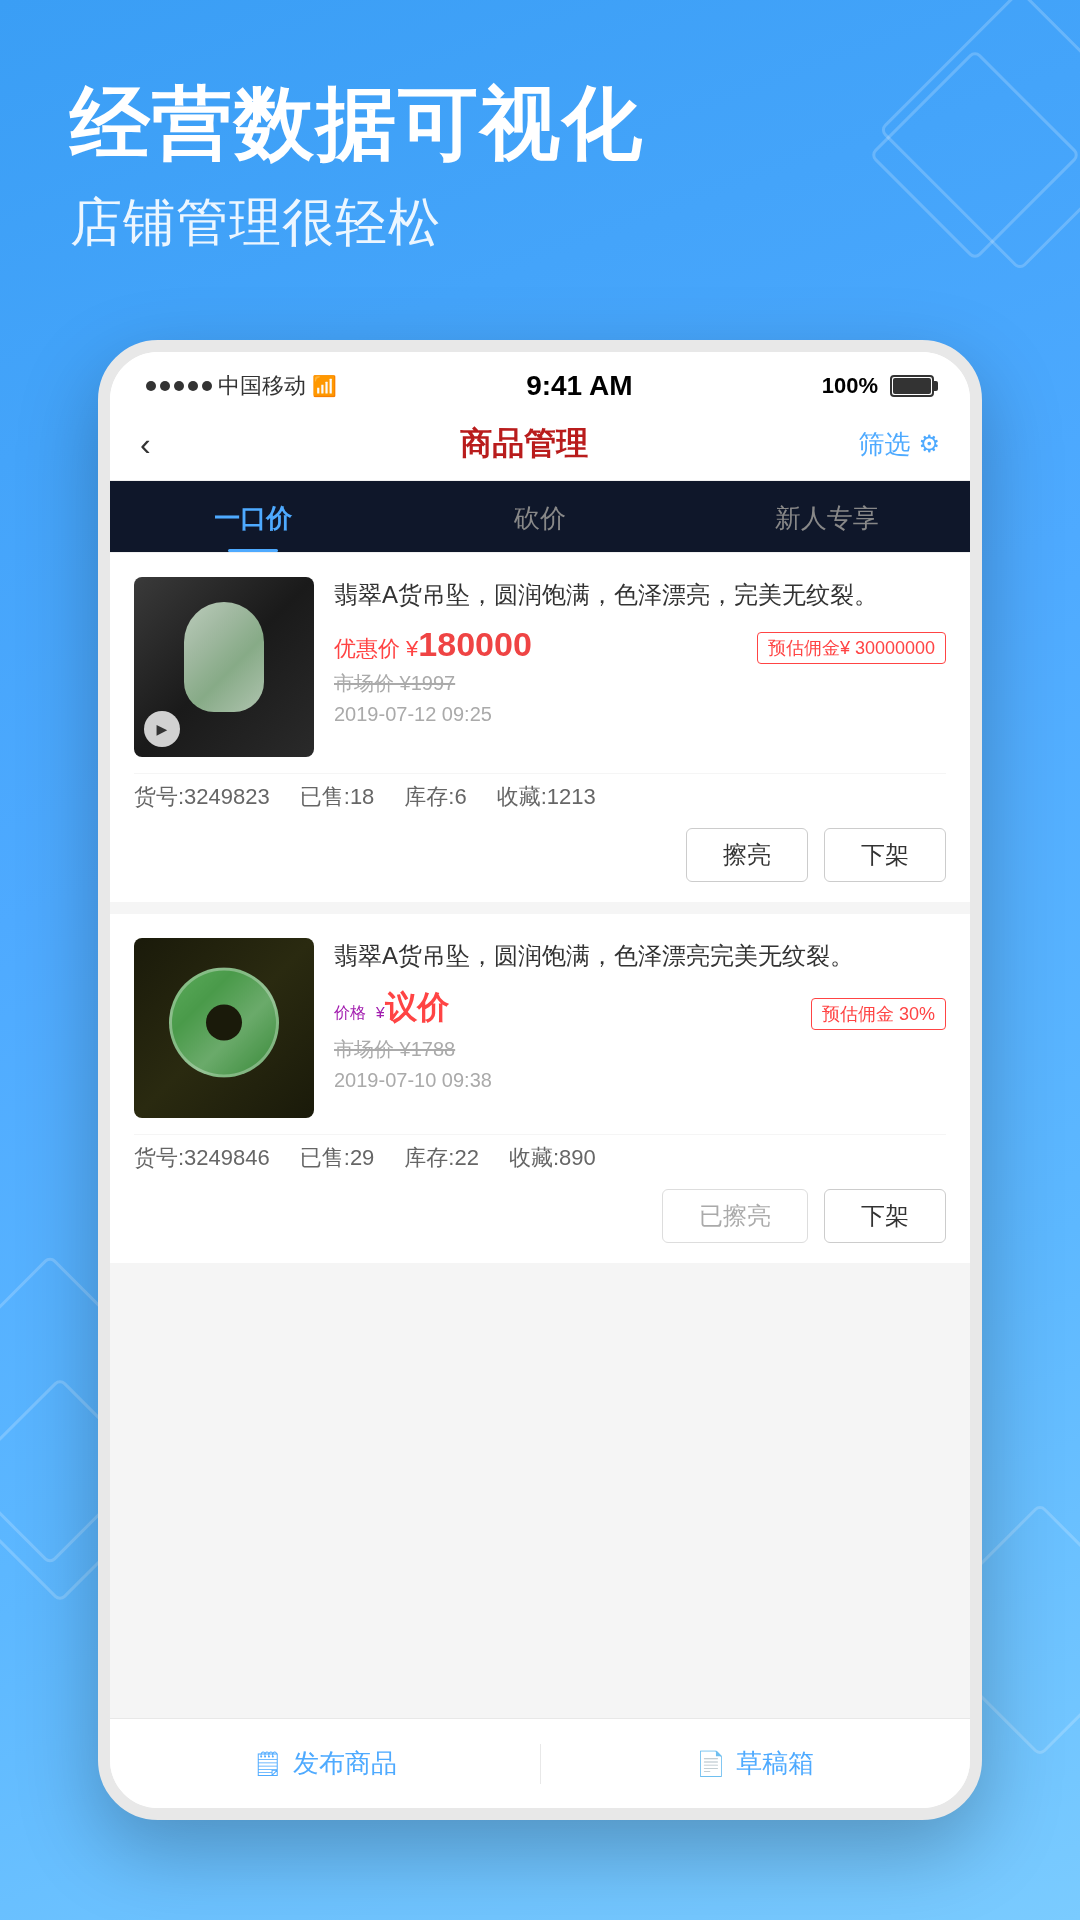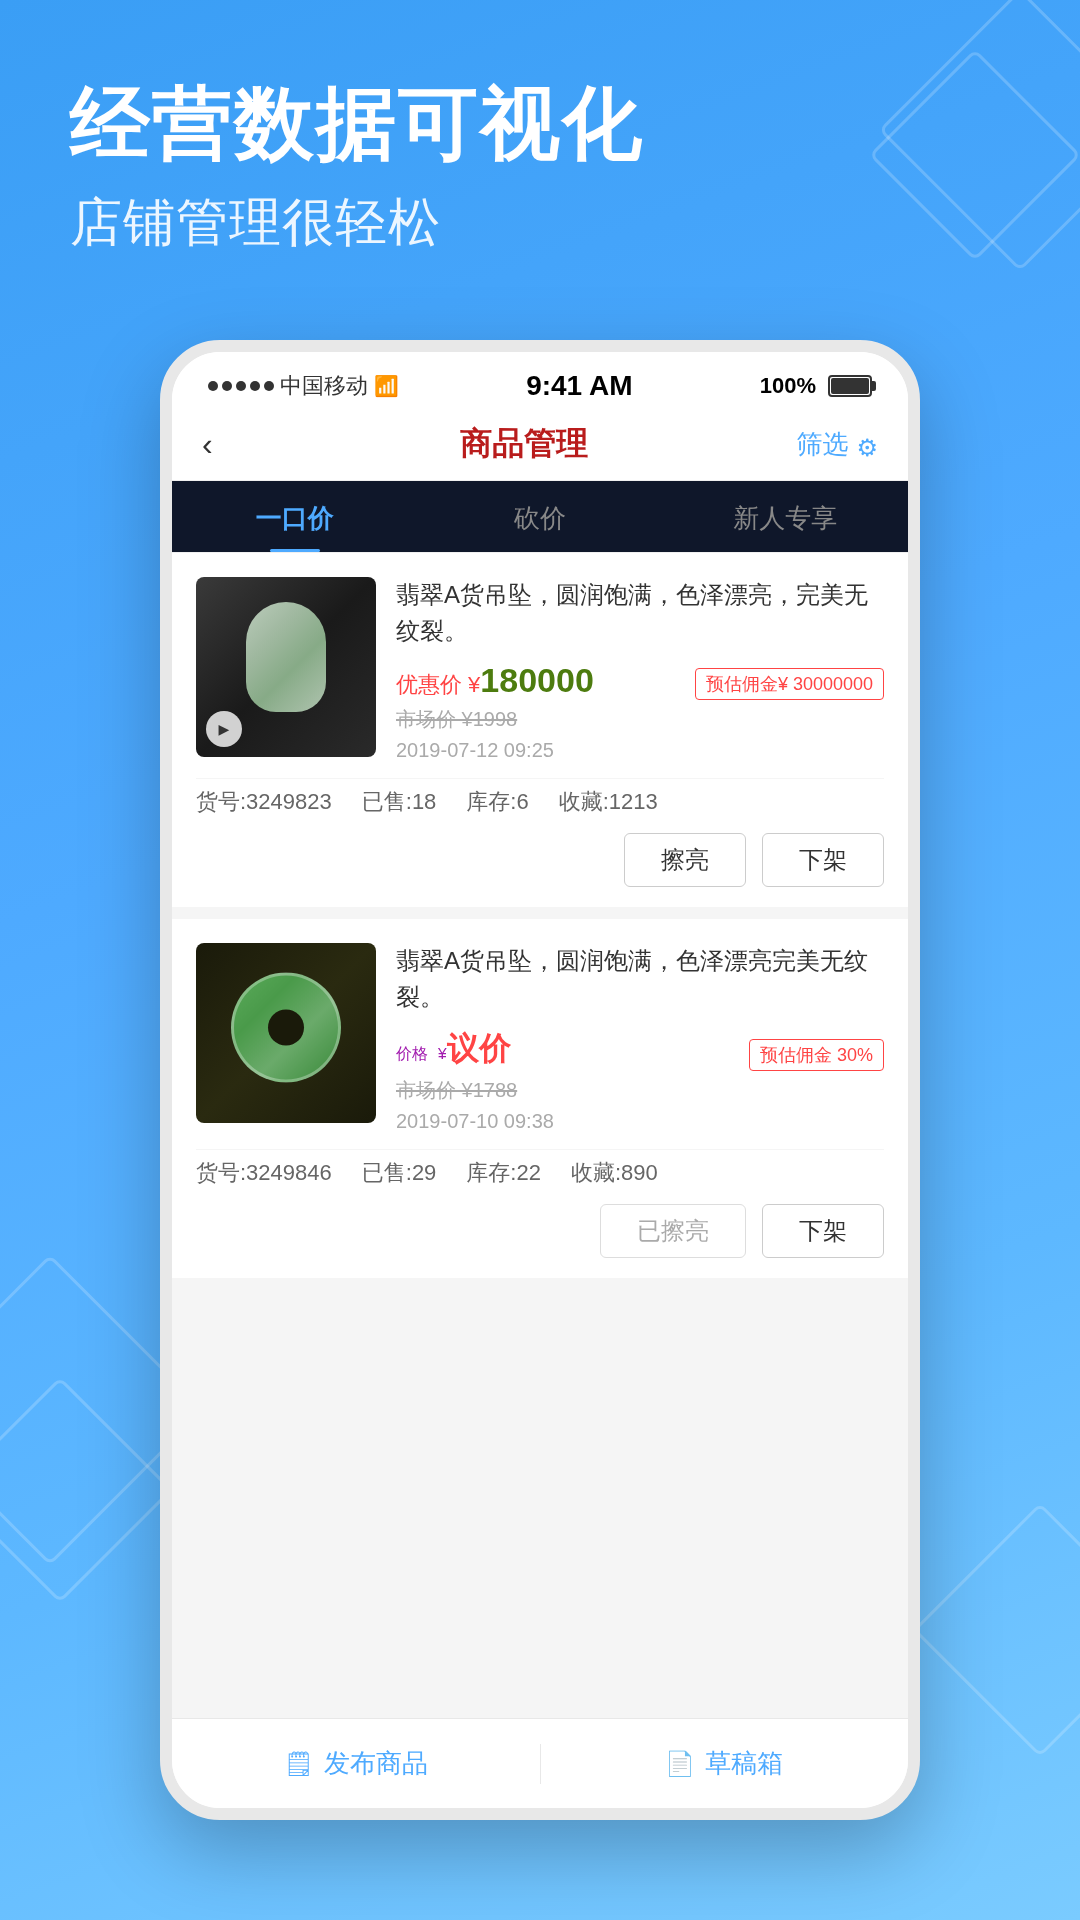--- a/index.html
+++ b/index.html
@@ -62,21 +62,21 @@
       margin-top: 20px;
       letter-spacing: 1px;
     }
 
     
     .phone-mockup {
       position: absolute;
       top: 340px;
       left: 50%;
       transform: translateX(-50%);
-      width: 760px;
+      width: 884px;
       height: 1480px;
       background: #ffffff;
       border-radius: 60px;
       box-shadow: 0 30px 80px rgba(0,0,0,0.25);
       overflow: hidden;
       border: 12px solid #e8e8e8;
     }
 
     
     .status-bar {
@@ -162,21 +162,21 @@
       cursor: pointer;
       width: 50px;
     }
     .nav-title {
       font-size: 32px;
       font-weight: 600;
       color: #b91c1c;
     }
     .nav-filter {
       display: flex;
-      align-items: flex-end;
+      align-items: center;
       gap: 8px;
       font-size: 26px;
       color: #4eaaff;
     }
     .filter-icon {
       font-size: 24px;
     }
 
     
     .tab-bar {
@@ -315,21 +315,21 @@
       display: flex;
       align-items: flex-end;
       justify-content: space-between;
       margin-bottom: 6px;
       flex-wrap: wrap;
       gap: 6px;
     }
     .price-value {
       font-size: 34px;
       font-weight: 700;
-      color: #4d7c0f;
+      color: #ef4444;
     }
     .price-negotiable {
       font-size: 32px;
       font-weight: 700;
       color: #ff4444;
     }
     .estimate-badge {
       font-size: 18px;
       color: #ff4444;
       border: 1.5px solid #ff4444;
@@ -484,21 +484,21 @@
 
         <div class="product-info">
           <div class="product-name">翡翠A货吊坠，圆润饱满，色泽漂亮，完美无纹裂。</div>
           <div class="price-row">
             <div style="display:flex;align-items:baseline;gap:0">
               <span style="font-size:22px;color:#ff4444;">优惠价 ¥</span>
               <span class="price-value">180000</span>
             </div>
             <span class="estimate-badge">预估佣金¥ 30000000</span>
           </div>
-          <div class="market-price">市场价 ¥1998</div>
+          <div class="market-price">市场价 ¥1997</div>
           <div class="product-date">2019-07-12 09:25</div>
         </div>
       </div>
       <div class="product-meta">
         <span>货号:3249823</span>
         <span>已售:18</span>
         <span>库存:6</span>
         <span>收藏:1213</span>
       </div>
       <div class="product-actions">

